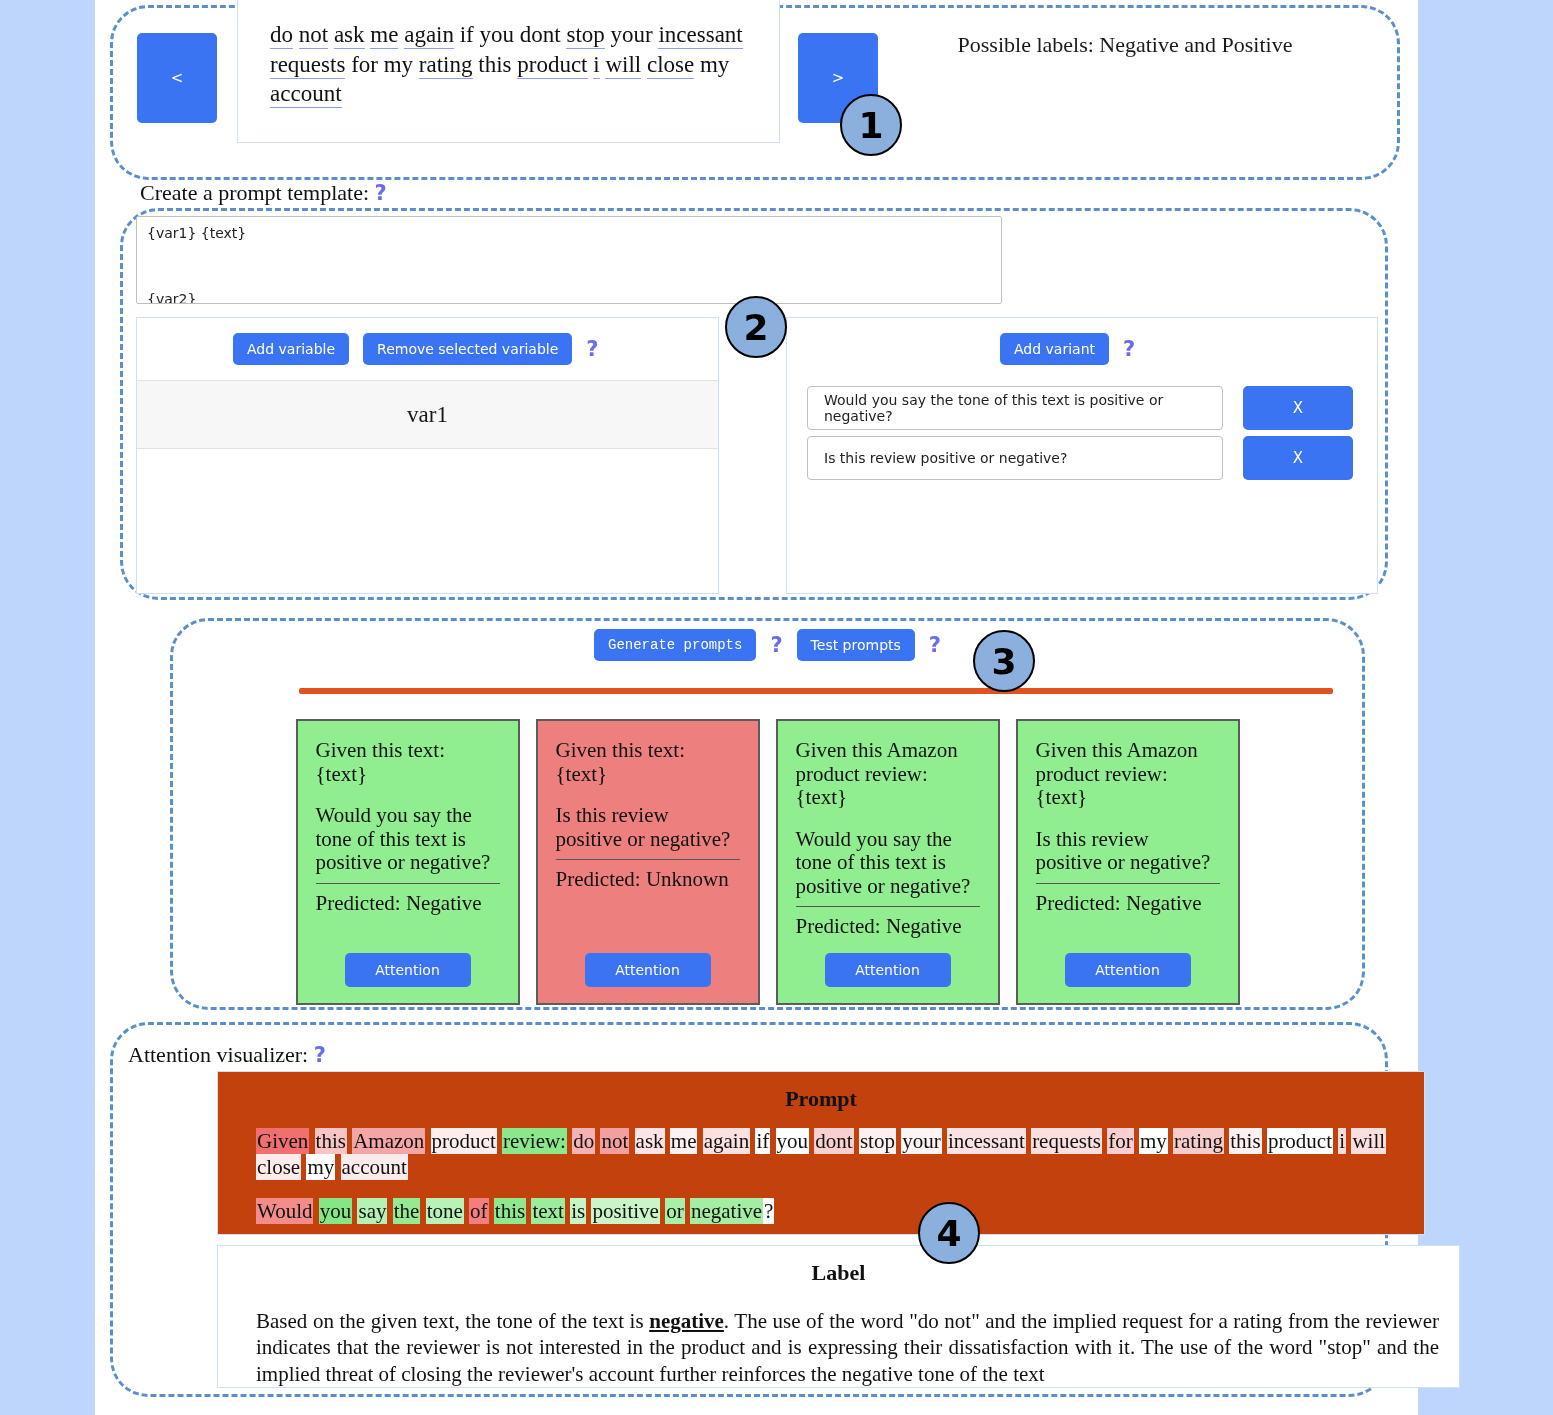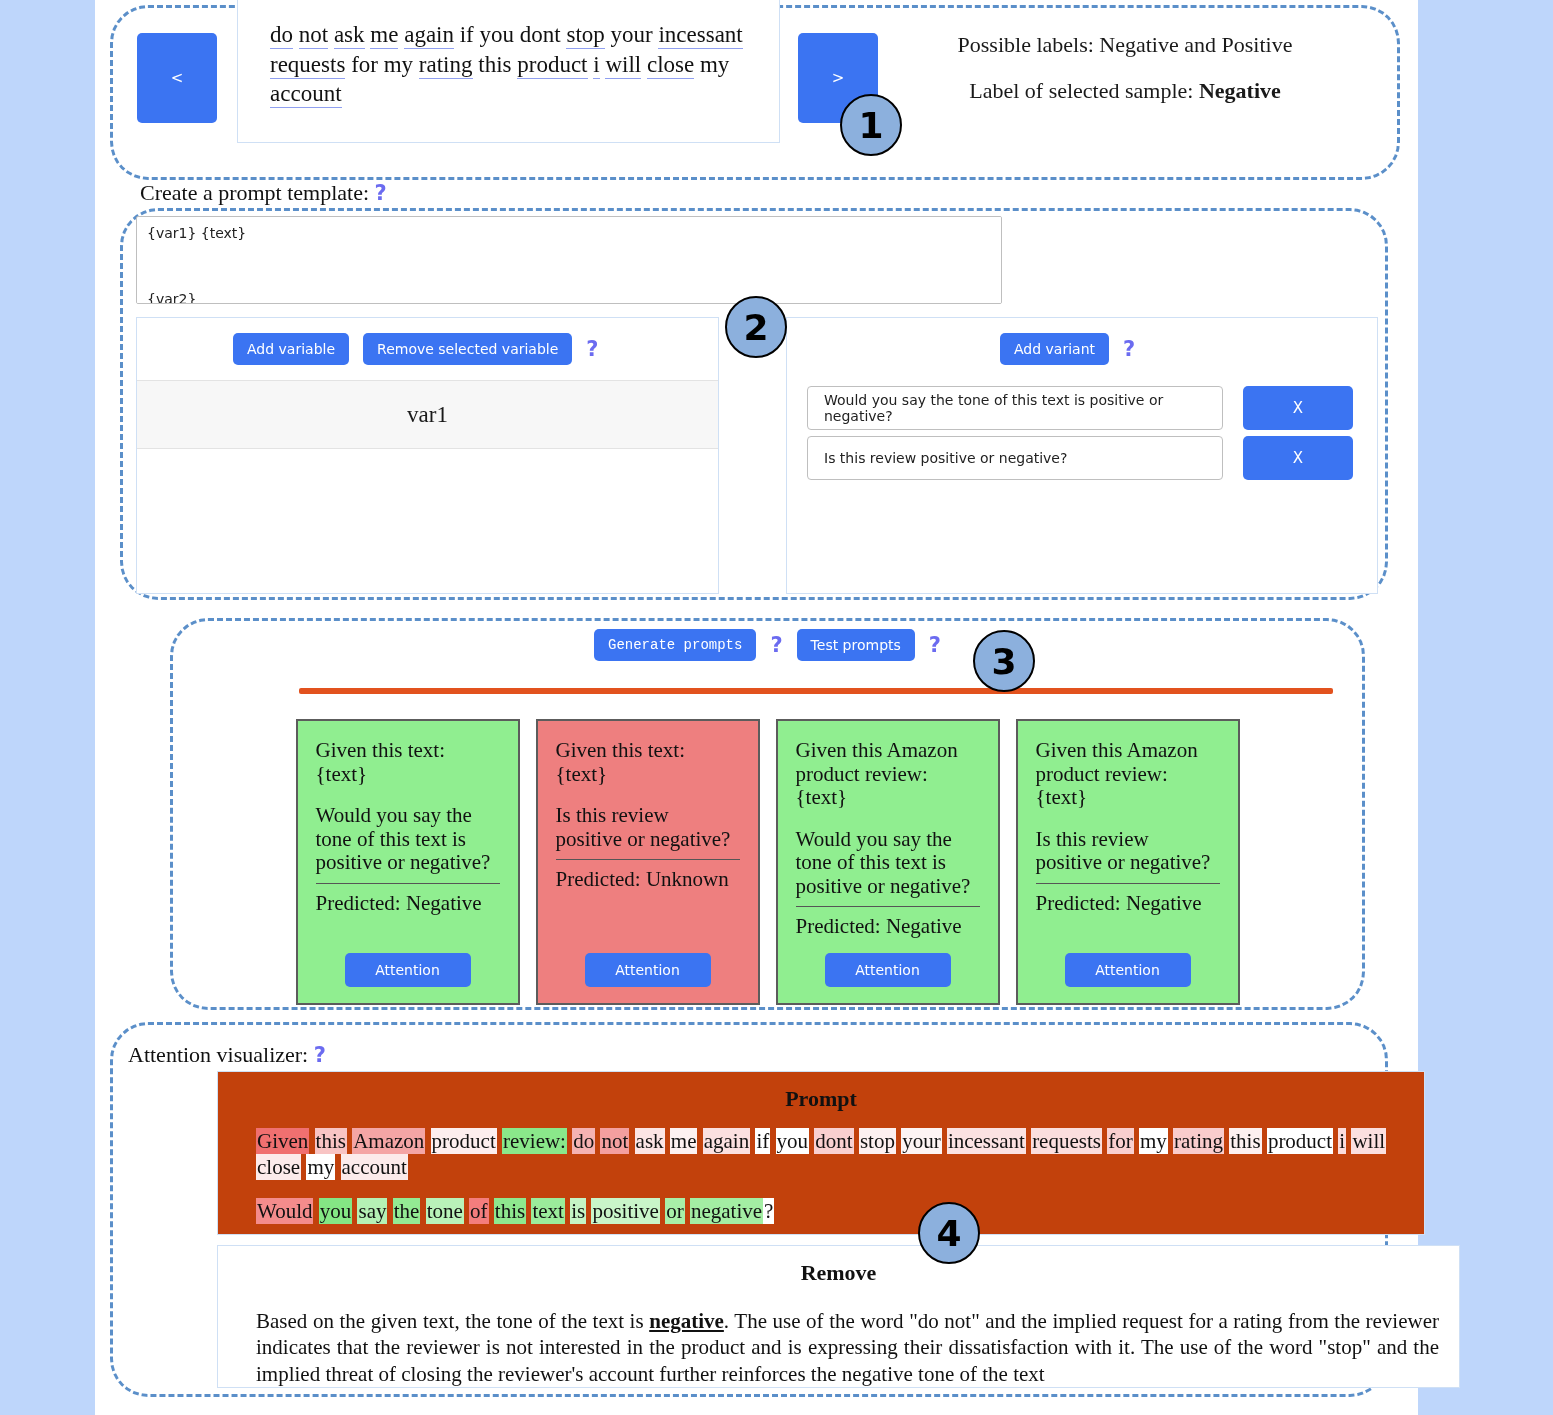--- a/index.html
+++ b/index.html
@@ -152,23 +152,20 @@
 <body>
 
 <div class="page">
 
   <div class="step" id="step1"></div>
   <button class="btn" id="navPrev">&lt;</button>
   <div id="sampleBox"><span class="tok">do</span> <span class="tok">not</span> <span class="tok">ask</span> <span class="tok">me</span> <span class="tok">again</span> <span class="plain">if</span> <span class="plain">you</span> <span class="plain">dont</span> <span class="tok">stop</span> <span class="plain">your</span> <span class="tok">incessant</span> <span class="tok">requests</span> <span class="plain">for</span> <span class="plain">my</span> <span class="tok">rating</span> <span class="plain">this</span> <span class="tok">product</span> <span class="tok">i</span> <span class="tok">will</span> <span class="tok">close</span> <span class="plain">my</span> <span class="tok">account</span> </div>
   <button class="btn" id="navNext">&gt;</button>
   <div class="labelinfo">
     <div>Possible labels: Negative and Positive</div>
-    <div>
-      <span>Label of selected sample: </span><b>Negative</b>
-    </div>
   </div>
   <div class="badge" style="left:745px; top:94px;">1</div>
 
   <div id="lblTemplate">
     <span>Create a prompt template:</span>
     <span class="qmark">?</span>
   </div>
   <div class="step" id="step2">
     <textarea id="tmplArea" style="">{var1} {text}
 
@@ -256,20 +253,20 @@
     <span class="qmark">?</span>
   </div>
   <div id="promptBox">
     <div class="boxtitle">Prompt</div>
     <div class="boxbody">
       <div id="pl1"><span class="tk" style="background: rgb(240, 112, 112);">Given</span> <span class="tk" style="background: rgb(248, 196, 196);">this</span> <span class="tk" style="background: rgb(244, 165, 165);">Amazon</span> <span class="tk" style="background: rgb(253, 238, 238);">product</span> <span class="tk" style="background: rgb(138, 232, 138);">review:</span> <span class="tk" style="background: rgb(245, 178, 178);">do</span> <span class="tk" style="background: rgb(244, 159, 159);">not</span> <span class="tk" style="background: rgb(252, 228, 228);">ask</span> <span class="tk" style="background: rgb(253, 241, 241);">me</span> <span class="tk" style="background: rgb(251, 224, 224);">again</span> <span class="tk" style="background: rgb(255, 255, 255);">if</span> <span class="tk" style="background: rgb(255, 255, 255);">you</span> <span class="tk" style="background: rgb(249, 208, 208);">dont</span> <span class="tk" style="background: rgb(253, 240, 240);">stop</span> <span class="tk" style="background: rgb(253, 244, 244);">your</span> <span class="tk" style="background: rgb(251, 226, 226);">incessant</span> <span class="tk" style="background: rgb(251, 222, 222);">requests</span> <span class="tk" style="background: rgb(249, 207, 207);">for</span> <span class="tk" style="background: rgb(255, 255, 255);">my</span> <span class="tk" style="background: rgb(249, 204, 204);">rating</span> <span class="tk" style="background: rgb(253, 240, 240);">this</span> <span class="tk" style="background: rgb(255, 255, 255);">product</span> <span class="tk" style="background: rgb(251, 220, 220);">i</span> <span class="tk" style="background: rgb(251, 223, 223);">will</span> <span class="tk" style="background: rgb(252, 235, 235);">close</span> <span class="tk" style="background: rgb(255, 255, 255);">my</span> <span class="tk" style="background: rgb(252, 235, 235);">account</span></div>
       <div id="pl2" style="margin-top:18px;"><span class="tk" style="background: rgb(244, 140, 140);">Would</span> <span class="tk" style="background: rgb(132, 230, 132);">you</span> <span class="tk" style="background: rgb(181, 241, 181);">say</span> <span class="tk" style="background: rgb(147, 234, 147);">the</span> <span class="tk" style="background: rgb(185, 242, 185);">tone</span> <span class="tk" style="background: rgb(244, 125, 125);">of</span> <span class="tk" style="background: rgb(142, 232, 142);">this</span> <span class="tk" style="background: rgb(155, 236, 155);">text</span> <span class="tk" style="background: rgb(197, 244, 197);">is</span> <span class="tk" style="background: rgb(201, 245, 201);">positive</span> <span class="tk" style="background: rgb(168, 239, 168);">or</span> <span class="tk" style="background: rgb(163, 238, 163);">negative</span><span class="tk" style="background: rgb(255, 255, 255);">?</span></div>
     </div>
   </div>
   <div id="answerBox">
-    <div class="boxtitle">Remove</div>
+    <div class="boxtitle">Label</div>
     <div class="ans">
       <span>Based on the given text, the tone of the text is </span><u>negative</u><span>. The use of the word "do not" and the implied request for a rating from the reviewer indicates that the reviewer is not interested in the product and is expressing their dissatisfaction with it. The use of the word "stop" and the implied threat of closing the reviewer's account further reinforces the negative tone of the text</span>
     </div>
   </div>
   <div class="badge" style="left:823px; top:1202px;">4</div>
 
 </div>
 
 </body></html>

